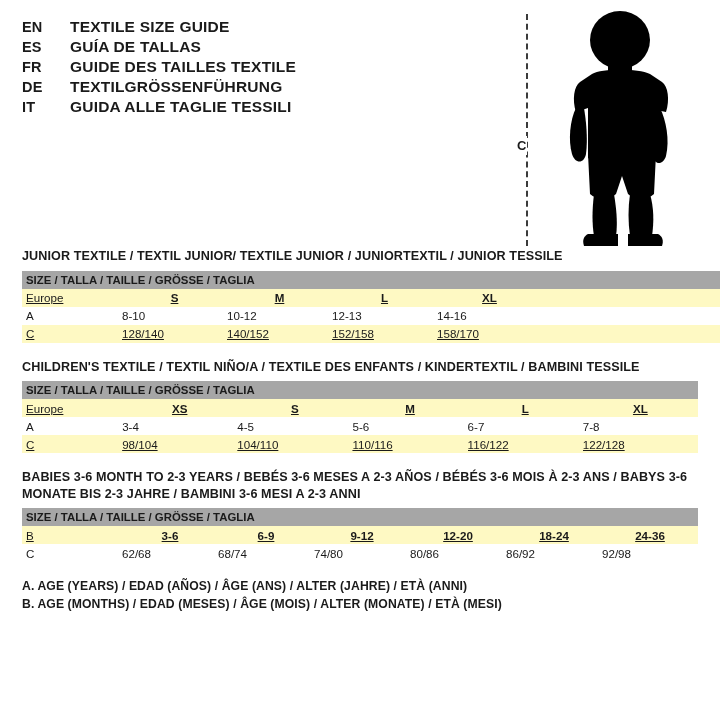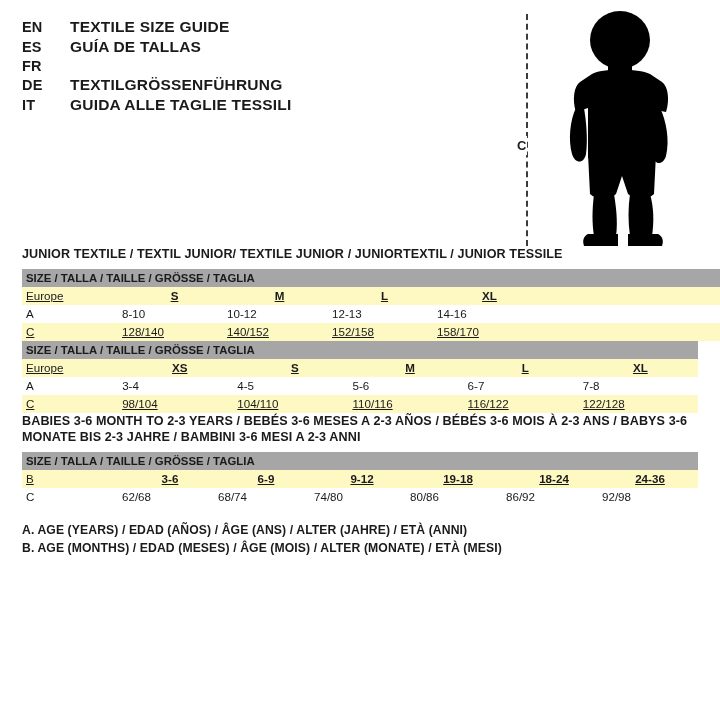--- a/index.html
+++ b/index.html
@@ -114,21 +114,21 @@
   }
   td.val {
     padding: 0;
   }
   td.hval {
     text-align: center;
     font-weight: bold;
     padding: 0;
   }
 
-  .tbl-block { margin-bottom: 0; }
+  .tbl-block { margin-bottom: 16px; }
 
   
 
   
   .legend {
     margin-top: 16px;
   }
   .legend div {
     font-size: 12.2px;
     font-weight: bold;
@@ -145,20 +145,21 @@
     <div class="title-row">
       <span class="title-lang">EN</span>
       <span class="title-text">TEXTILE SIZE GUIDE</span>
     </div>
     <div class="title-row">
       <span class="title-lang">ES</span>
       <span class="title-text">GUÍA DE TALLAS</span>
     </div>
     <div class="title-row">
       <span class="title-lang">FR</span>
+      <span class="title-text">GUIDE DES TAILLES TEXTILE</span>
     </div>
     <div class="title-row">
       <span class="title-lang">DE</span>
       <span class="title-text">TEXTILGRÖSSENFÜHRUNG</span>
     </div>
     <div class="title-row">
       <span class="title-lang">IT</span>
       <span class="title-text">GUIDA ALLE TAGLIE TESSILI</span>
     </div>
   </div>
@@ -231,20 +232,21 @@
           <td class="val">140/152</td>
           <td class="val">152/158</td>
           <td class="val">158/170</td>
           <td></td>
         </tr>
       </tbody>
     </table>
   </div>
 
   <div class="tbl-block">
+    <div class="section-head">CHILDREN'S TEXTILE / TEXTIL NIÑO/A / TEXTILE DES ENFANTS / KINDERTEXTIL / BAMBINI TESSILE</div>
     <table>
       <colgroup>
         <col style="width:100px">
         <col style="width:115px">
         <col style="width:115px">
         <col style="width:115px">
         <col style="width:115px">
         <col style="width:115px">
       </colgroup>
       <tbody>
@@ -293,21 +295,21 @@
       </colgroup>
       <tbody>
         <tr class="head">
           <td class="lbl" colspan="7">SIZE / TALLA / TAILLE / GRÖSSE / TAGLIA</td>
         </tr>
         <tr class="shade">
           <td class="lbl">B</td>
           <td class="hval">3-6</td>
           <td class="hval">6-9</td>
           <td class="hval">9-12</td>
-          <td class="hval">19-18</td>
+          <td class="hval">12-20</td>
           <td class="hval">18-24</td>
           <td class="hval">24-36</td>
         </tr>
         <tr class="plain">
           <td class="lbl">C</td>
           <td class="val">62/68</td>
           <td class="val">68/74</td>
           <td class="val">74/80</td>
           <td class="val">80/86</td>
           <td class="val">86/92</td>

